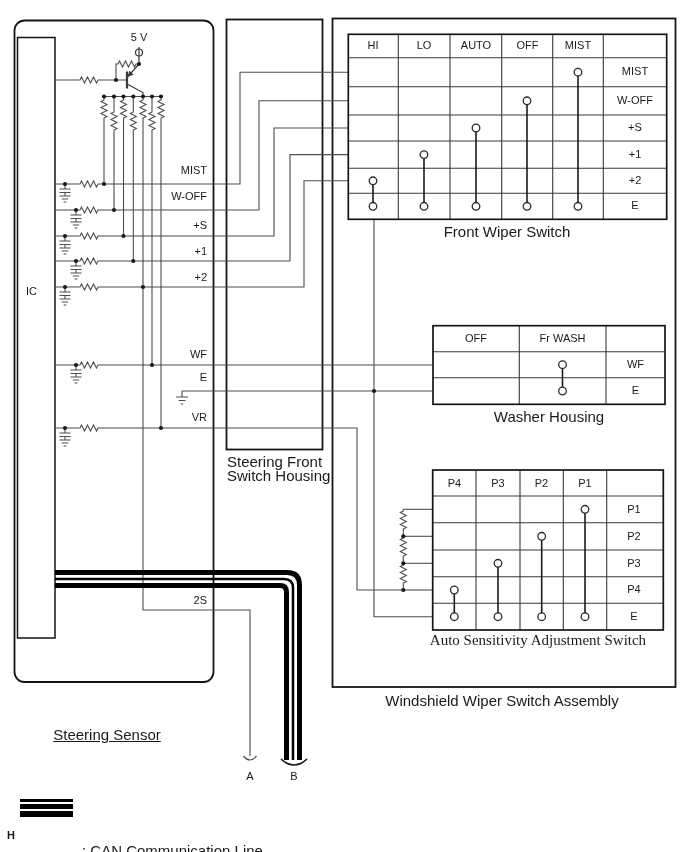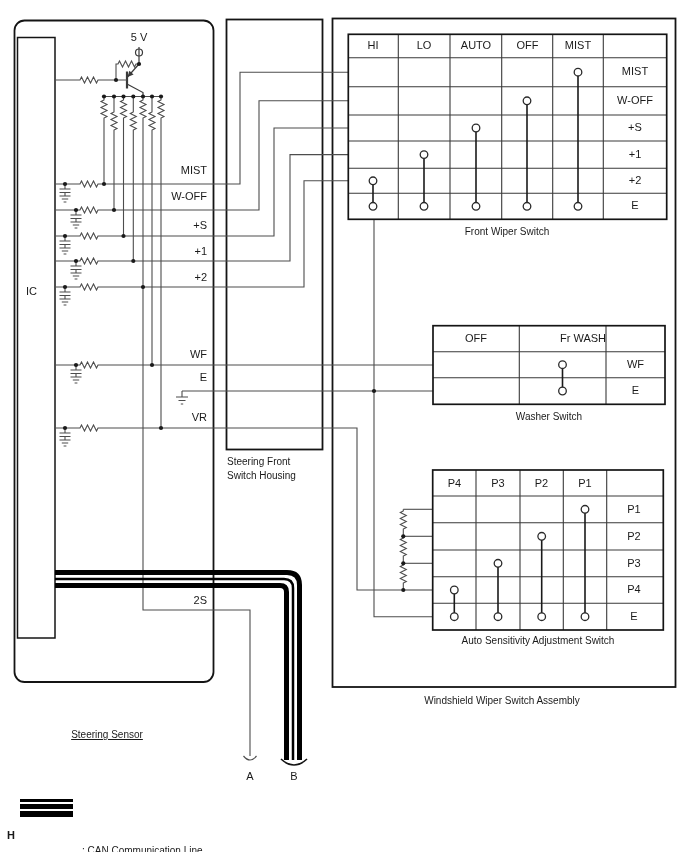--- a/index.html
+++ b/index.html
@@ -2,21 +2,21 @@
 <html><head>
 <meta charset="utf-8">
 <style>
   html,body{margin:0;padding:0;background:#fff;}
   #stage{position:relative;width:688px;height:852px;background:#fff;overflow:hidden;
          font-family:"Liberation Sans","DejaVu Sans",sans-serif;color:#1a1a1a;padding-left:12px;}
   #wires{position:absolute;left:0;top:0;}
   .lbl{position:absolute;font-size:11px;line-height:13px;white-space:nowrap;}
   .ctr{text-align:center;}
   .rgt{text-align:right;}
-  .cap{font-size:10px;}
+  .cap{font-size:15px;}
   .legend-stripes{position:absolute;left:20px;top:799px;width:53px;height:18px;
      background:linear-gradient(to bottom,#000 0 3px,#fff 3px 5.5px,#000 5.5px 10.5px,#fff 10.5px 12.5px,#000 12.5px 17.5px);}
   .pagemark{font-weight:bold;font-size:11px;}
 </style>
 </head>
 <body>
 
 <div id="stage">
 
   <svg id="wires" width="688" height="852" viewBox="0 0 688 852">
@@ -194,35 +194,35 @@
   <div class="lbl ctr" style="left:553px;top:39px;width:50px;">MIST</div>
   <div class="lbl ctr" style="left:605px;top:65px;width:60px;">MIST</div>
   <div class="lbl ctr" style="left:605px;top:94px;width:60px;">W-OFF</div>
   <div class="lbl ctr" style="left:605px;top:121px;width:60px;">+S</div>
   <div class="lbl ctr" style="left:605px;top:148px;width:60px;">+1</div>
   <div class="lbl ctr" style="left:605px;top:174px;width:60px;">+2</div>
   <div class="lbl ctr" style="left:605px;top:199px;width:60px;">E</div>
   <div class="lbl ctr cap" style="left:348px;top:225px;width:318px;">Front Wiper Switch</div>
 
   <div class="lbl ctr" style="left:433px;top:332px;width:86px;">OFF</div>
-  <div class="lbl ctr" style="left:519px;top:332px;width:87px;text-align:right;">Fr WASH</div>
+  <div class="lbl ctr" style="left:519px;top:332px;width:87px;">Fr WASH</div>
   <div class="lbl ctr" style="left:606px;top:358px;width:59px;">WF</div>
   <div class="lbl ctr" style="left:606px;top:384px;width:59px;">E</div>
-  <div class="lbl ctr cap" style="left:433px;top:410px;width:232px;">Washer Switch</div>
+  <div class="lbl ctr cap" style="left:433px;top:410px;width:232px;">Washer Housing</div>
 
   <div class="lbl ctr" style="left:433px;top:477px;width:43px;">P4</div>
   <div class="lbl ctr" style="left:476px;top:477px;width:44px;">P3</div>
   <div class="lbl ctr" style="left:520px;top:477px;width:43px;">P2</div>
   <div class="lbl ctr" style="left:563px;top:477px;width:44px;">P1</div>
   <div class="lbl ctr" style="left:605px;top:503px;width:58px;">P1</div>
   <div class="lbl ctr" style="left:605px;top:530px;width:58px;">P2</div>
   <div class="lbl ctr" style="left:605px;top:557px;width:58px;">P3</div>
   <div class="lbl ctr" style="left:605px;top:583px;width:58px;">P4</div>
   <div class="lbl ctr" style="left:605px;top:610px;width:58px;">E</div>
-  <div class="lbl ctr cap" style="left:418px;top:634px;width:240px;">Auto Sensitivity Adjustment Switch</div>
+  <div class="lbl ctr cap" style="left:418px;top:634px;width:240px;font-family:Liberation Serif, serif;">Auto Sensitivity Adjustment Switch</div>
 
   <div class="lbl ctr" style="left:236px;top:770px;width:28px;">A</div>
   <div class="lbl ctr" style="left:280px;top:770px;width:28px;">B</div>
 
   <div class="legend-stripes"></div>
   <div class="lbl cap" style="left:82px;top:800px;margin-top:44px;">: CAN Communication Line</div>
 
   <div class="lbl pagemark" style="left:7px;top:829px;">H</div>
 
 </div>

